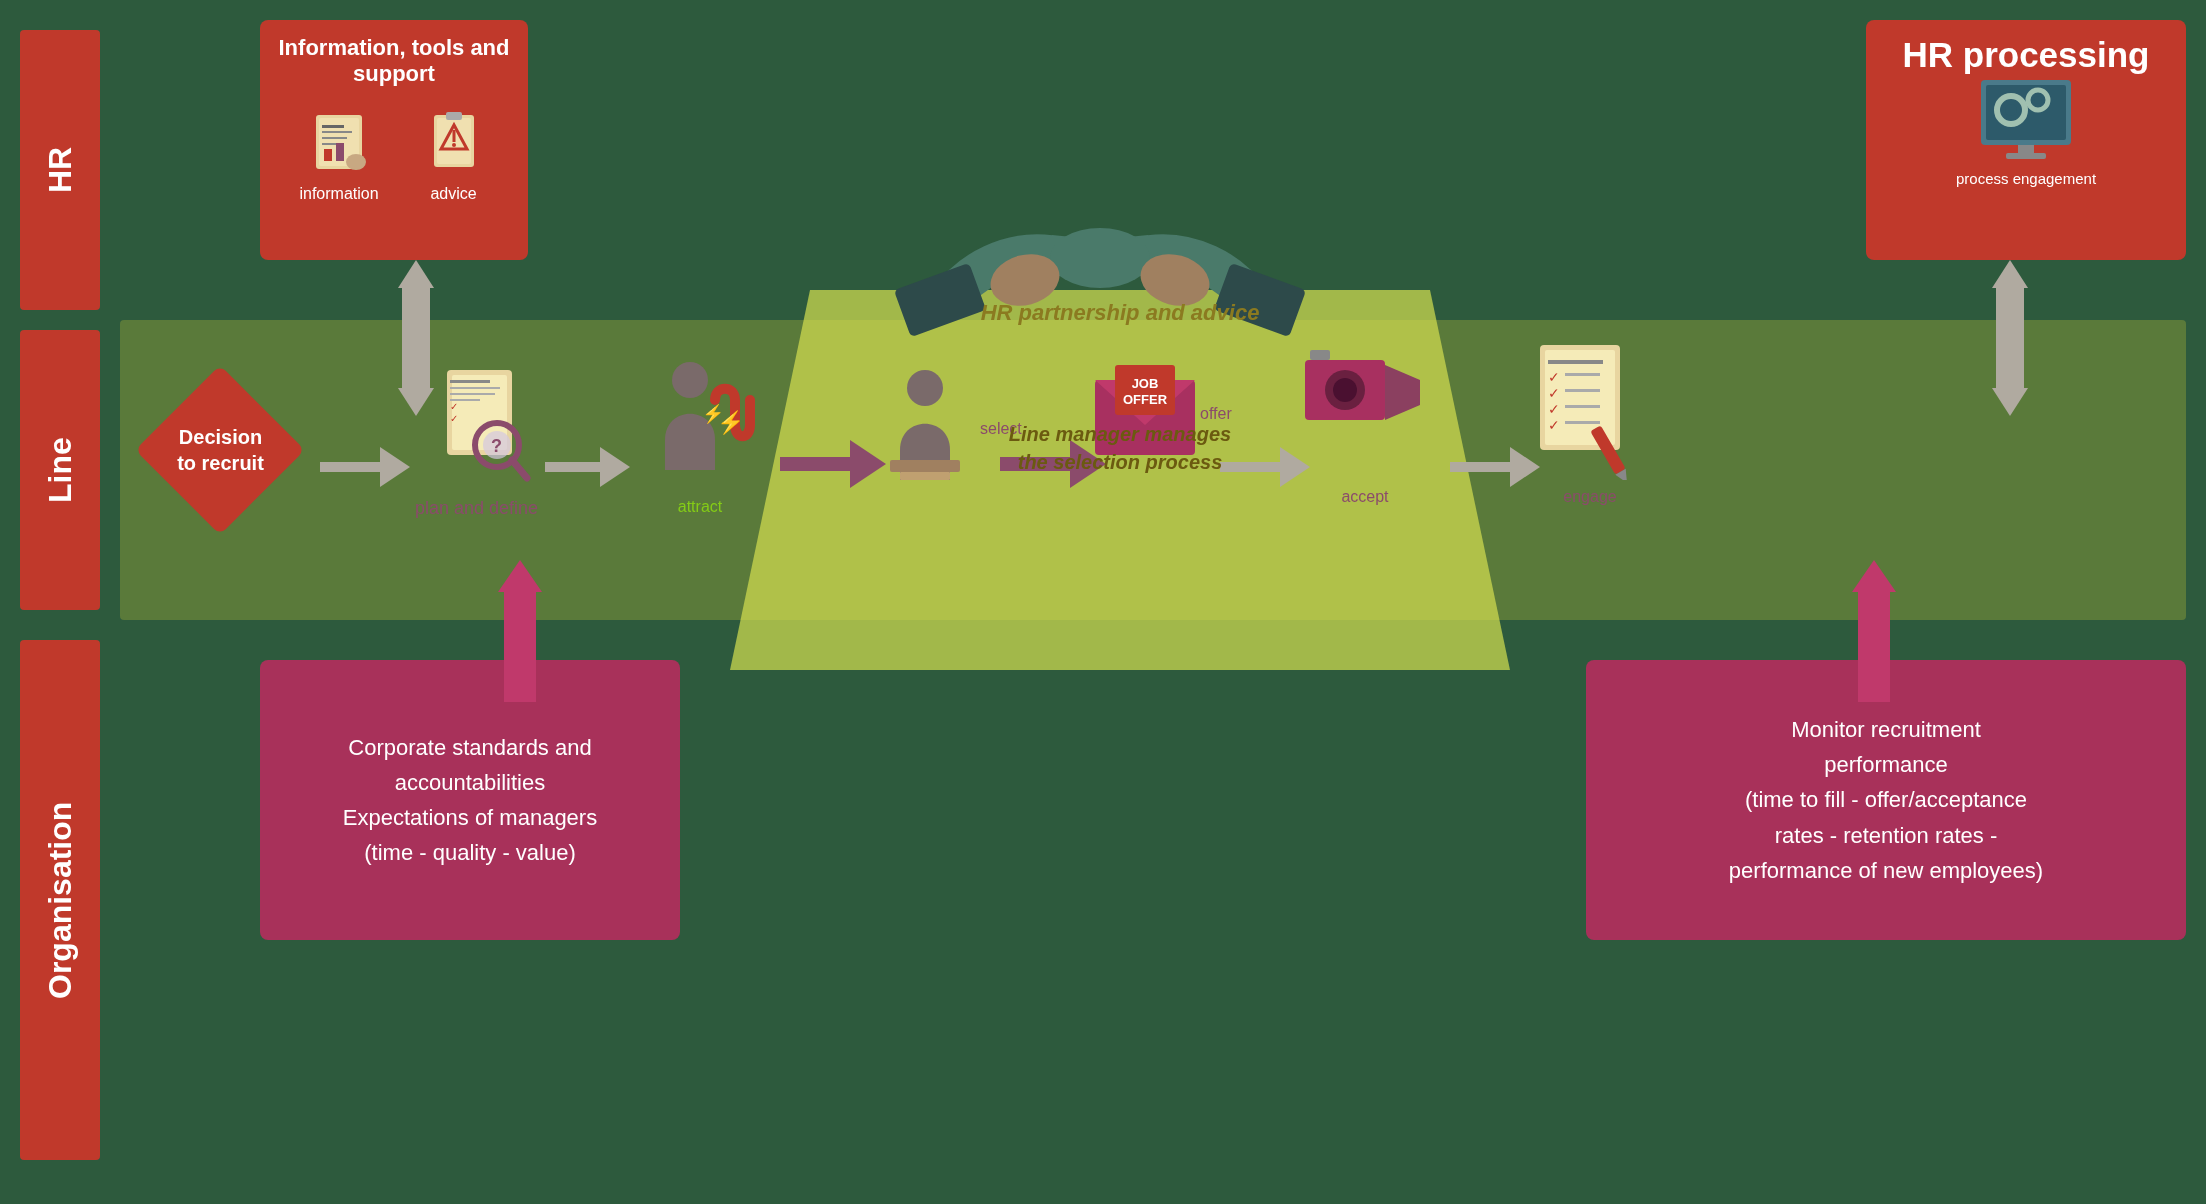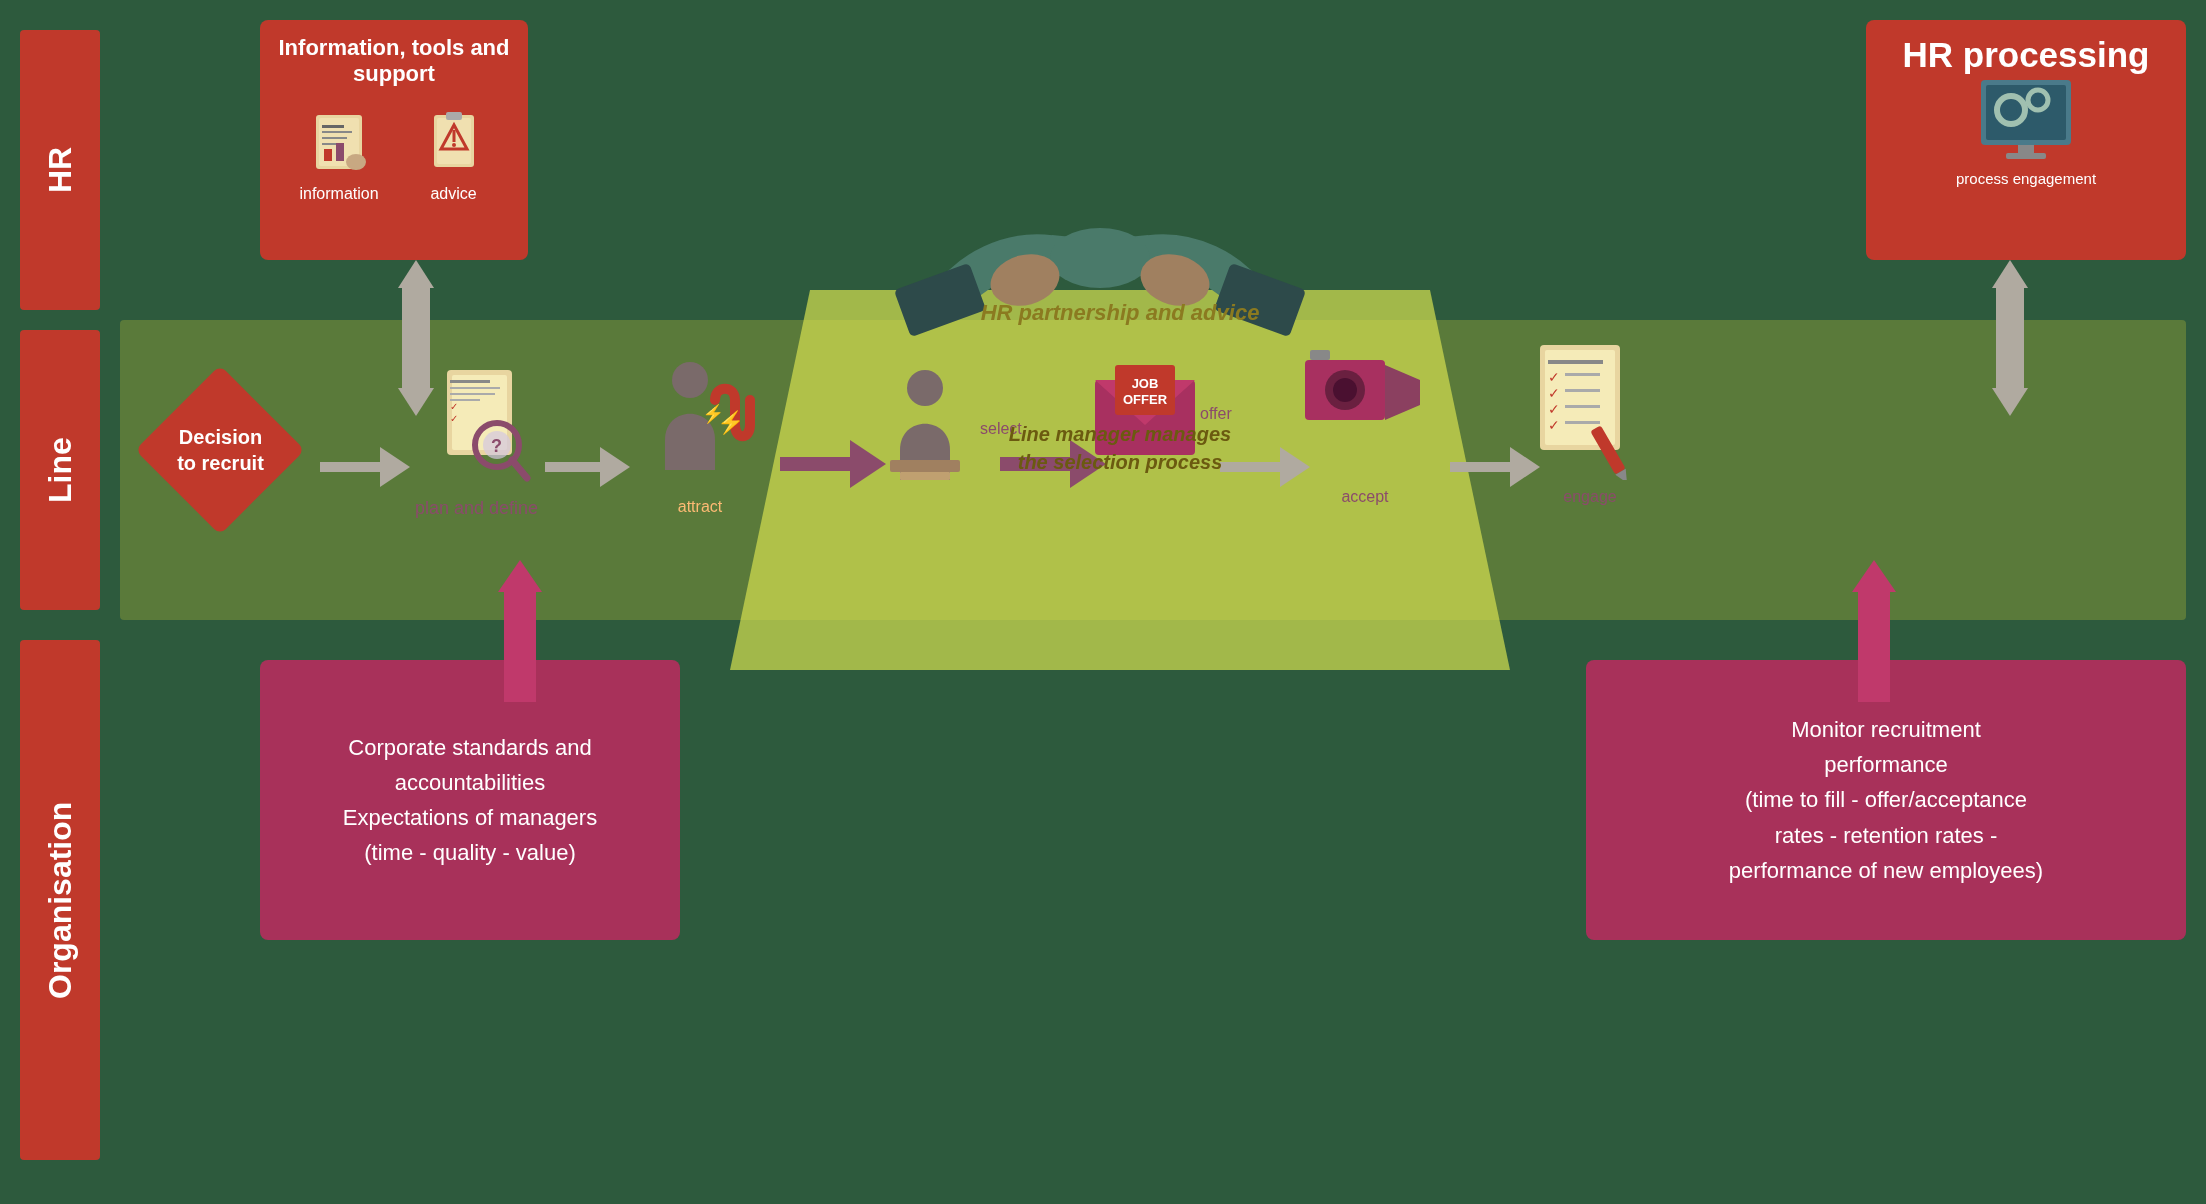--- a/index.html
+++ b/index.html
@@ -415,21 +415,21 @@
     <svg width="120" height="140" viewBox="0 0 120 140">
 
       <circle cx="50" cy="30" r="18" fill="#7a6a6a"></circle>
       <path d="M25,90 C25,55 75,55 75,90 L75,120 L25,120 Z" fill="#7a6a6a"></path>
 
       <path d="M75,50 C75,35 95,35 95,50 L95,75 C95,90 110,90 110,75 L110,50" fill="none" stroke="#c0392b" stroke-width="10" stroke-linecap="round"></path>
 
       <text x="77" y="80" font-size="22" fill="#e8c840">⚡</text>
       <text x="62" y="70" font-size="18" fill="#e8c840">⚡</text>
     </svg>
-    <span class="step-label" style="color:#fdba74;font-size:16px;">attract</span>
+    <span class="step-label" style="color:#84cc16;font-size:16px;">attract</span>
   </div>
 
   <div style="position:absolute; top:440px; left:780px; z-index:5; display:flex; align-items:center;">
     <div style="width:70px; height:14px; background:#8B4B6B;"></div>
     <div style="width:0;height:0;border-top:24px solid transparent;border-bottom:24px solid transparent;border-left:36px solid #8B4B6B;"></div>
   </div>
 
   <div style="position:absolute; top:360px; left:870px; z-index:6; display:flex; flex-direction:row; align-items:center;">
     <svg width="110" height="130" viewBox="0 0 110 130">
 

